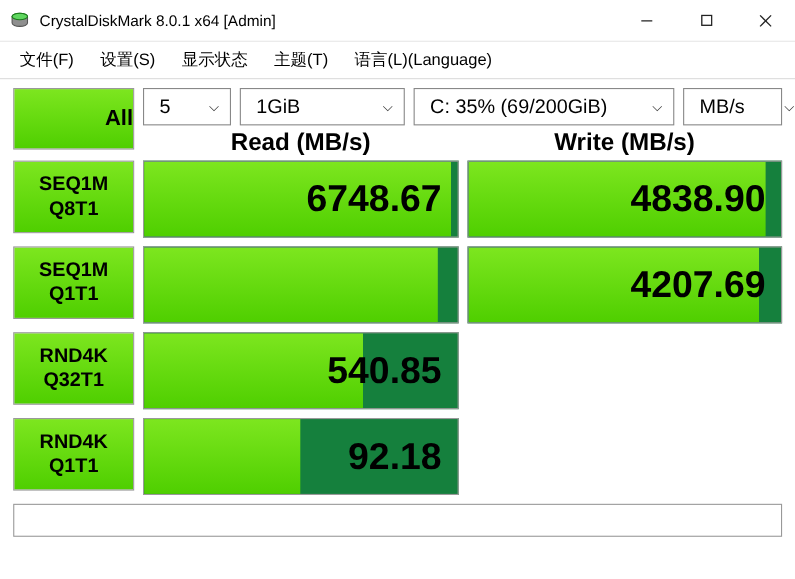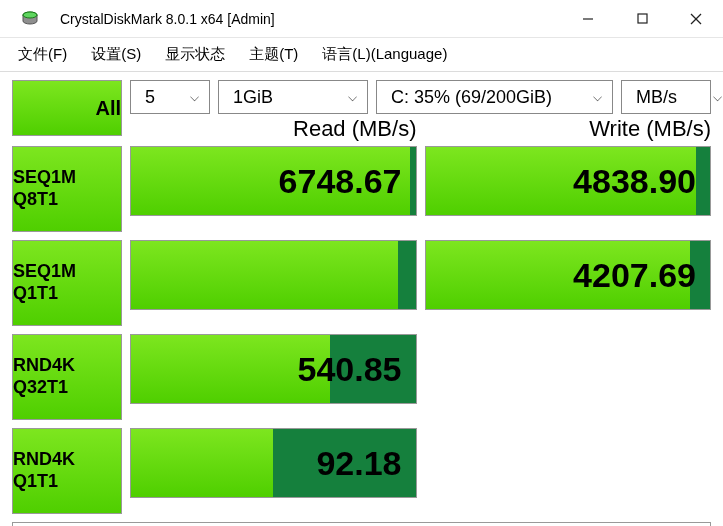--- a/index.html
+++ b/index.html
@@ -10,22 +10,21 @@
     height: 526px;
     overflow: hidden;
   }
   
   .titlebar {
     height: 38px;
     background: #ffffff;
     border-bottom: 1px solid #e6e6e6;
     display: flex;
     align-items: center;
-    padding-left: 20px;
-    gap: 12px;
+    padding-left: 8px;
   }
   .titlebar .app-icon {
     width: 20px; height: 20px; display:inline-flex; align-items:center; justify-content:center;
     margin-right: 8px;
   }
   .titlebar .title-text { font-size: 14px; color:#000; }
   .win-controls { margin-left:auto; display:flex; height:100%; }
   .win-btn {
     width:54px; display:flex; align-items:center; justify-content:center;
     font-size:14px; color:#222; cursor:default;
@@ -72,35 +71,35 @@
   
   .rw-header {
     display:grid;
     grid-template-columns: 110px 1fr 1fr;
     gap:8px;
     margin-top: -26px;
     margin-bottom: 4px;
   }
   .rw-header .spacer { }
   .rw-header .col-h {
-    text-align:right; font-weight:normal; font-size:22px;
+    text-align:center; font-weight:bold; font-size:22px;
   }
   
   .bench-row {
     display:grid;
     grid-template-columns: 110px 1fr 1fr;
     gap:8px;
     margin-bottom:8px;
   }
   .test-btn {
     background: linear-gradient(to bottom, #7de61f 0%, #4fcf00 100%);
     border:1px solid #999;
-    display:flex; flex-direction:column; justify-content:center;
+    display:flex; flex-direction:column; align-items:center; justify-content:center;
     font-weight:bold; font-size:18px; line-height:1.2;
-    height:86px;
+    height:66px;
   }
   .value-cell {
     border:1px solid #999;
     height:70px;
     position:relative;
     display:flex; align-items:center; justify-content:flex-end;
     padding-right:14px;
     font-weight:bold; font-size:34px;
     background:#15803d;
     overflow:hidden;

